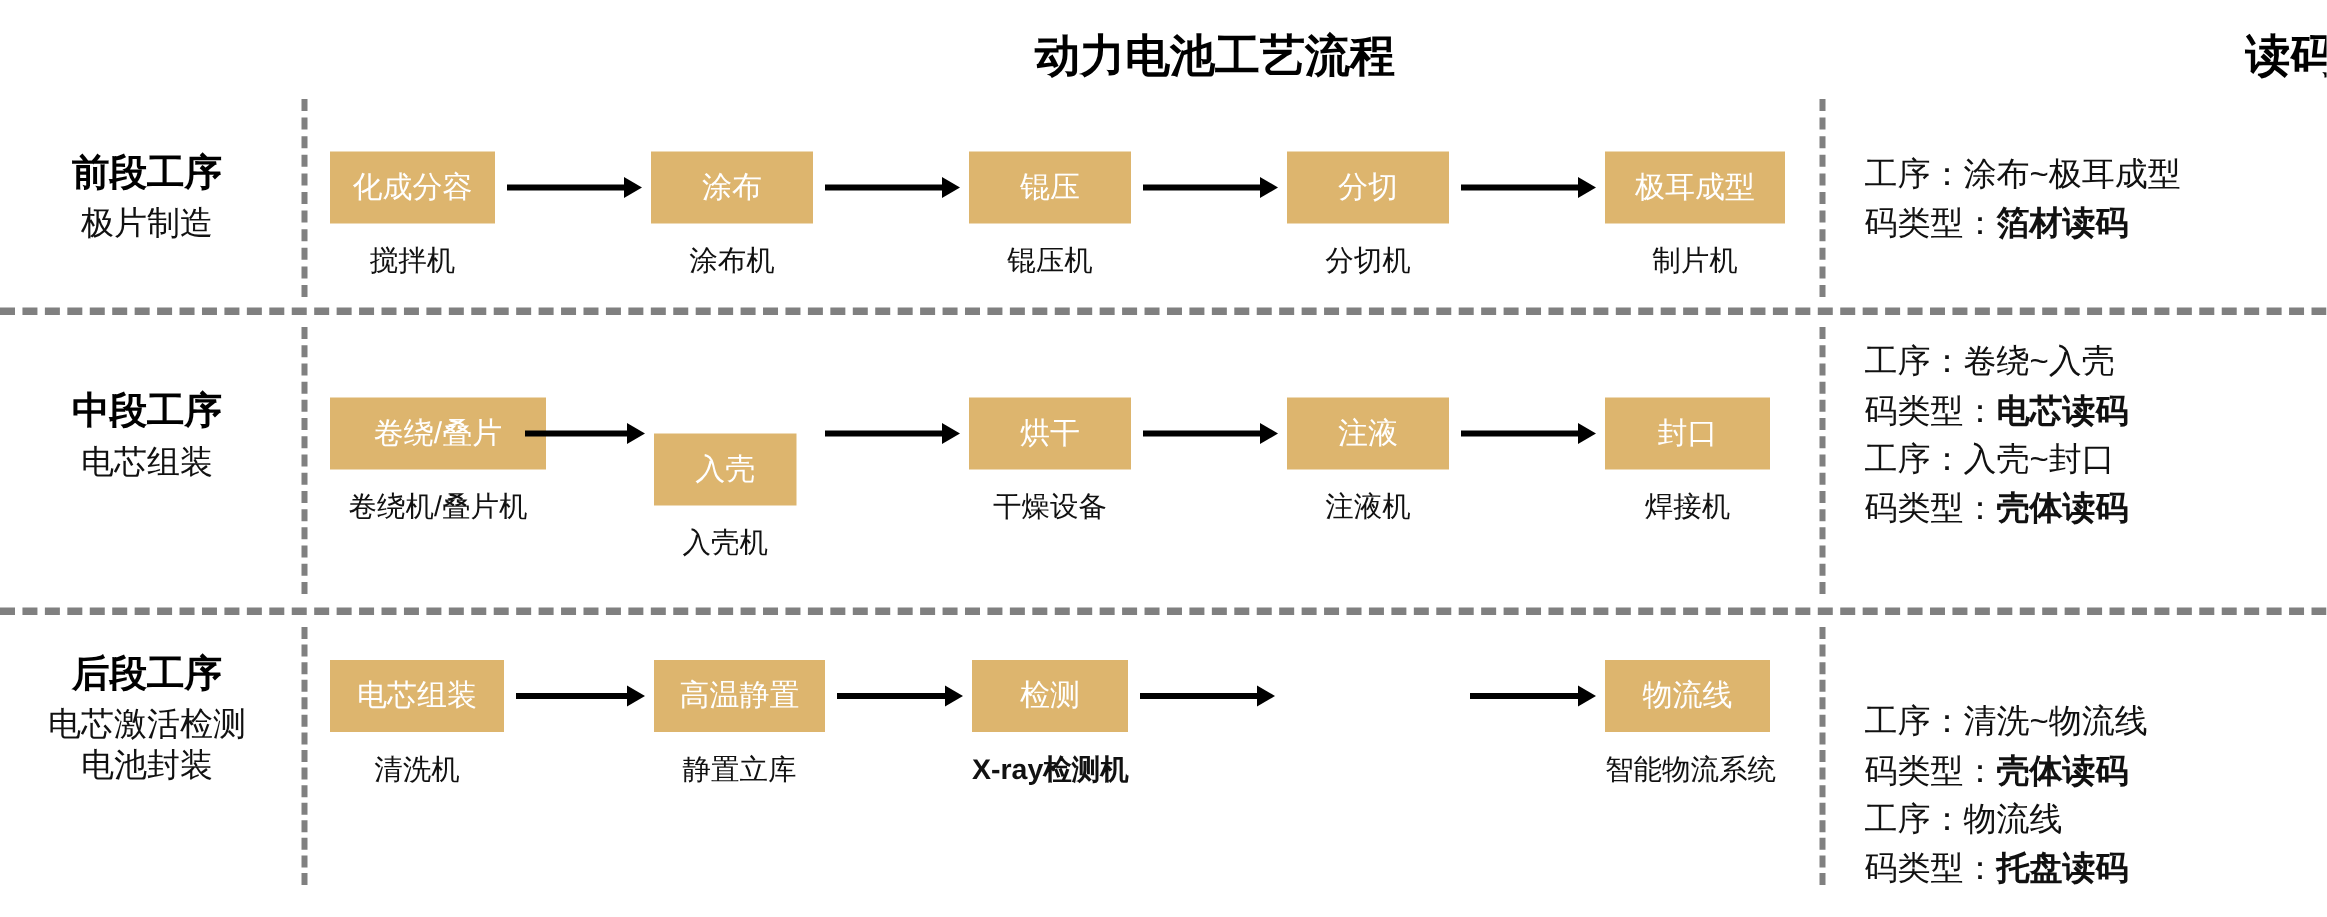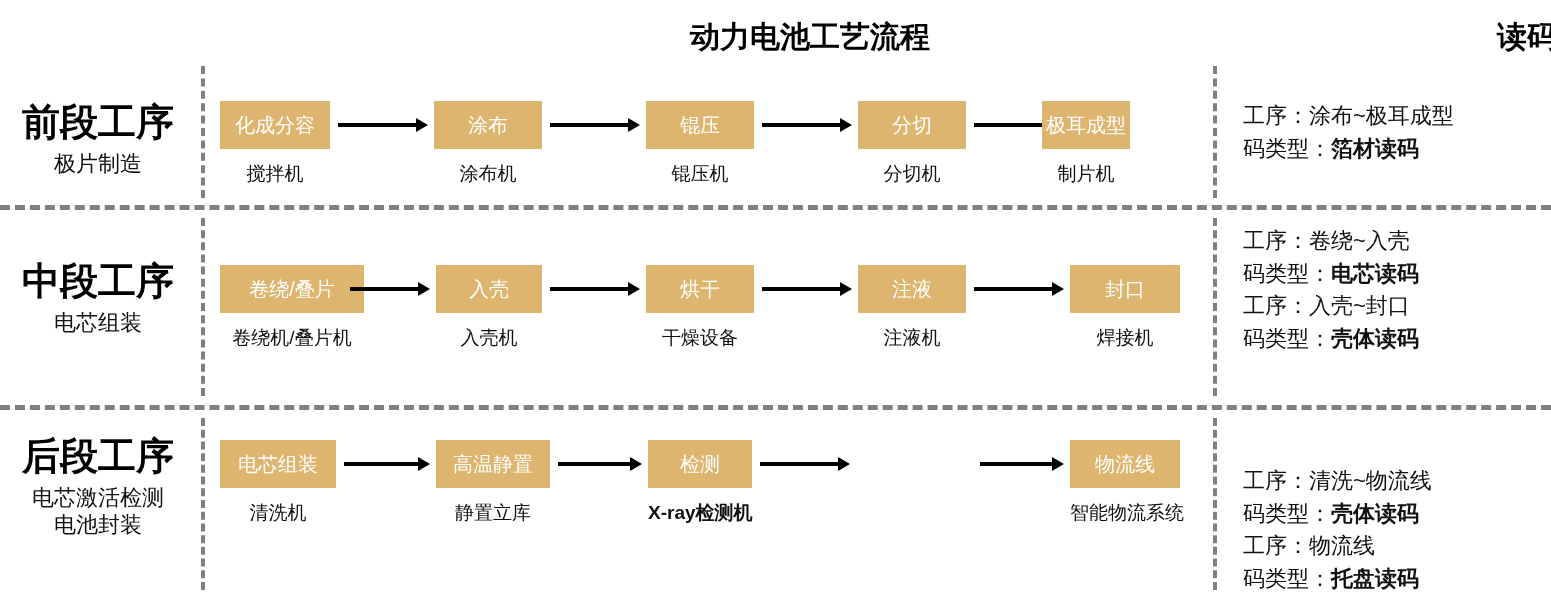--- a/index.html
+++ b/index.html
@@ -59,21 +59,21 @@
   #h-divider-2 { top: 405px; }
 
   
   .stage-label {
     position: absolute;
     left: 0px;
     width: 196px;
     text-align: center;
   }
   .stage-name {
-    font-size: 38px;
+    font-size: 25px;
     font-weight: bold;
     color: #000000;
     line-height: 1.15;
     white-space: nowrap;
   }
   .stage-sub {
     font-size: 22px;
     font-weight: normal;
     color: #111111;
     line-height: 1.22;
@@ -214,21 +214,21 @@
       <div class="node-box">
         <span>分切</span>
       </div>
       <div class="node-caption">分切机</div>
     </div>
     <div class="arrow" style="left:766px; width:90px;">
       <div class="shaft"></div>
         <div class="head"></div>
     </div>
 
-    <div class="node" style="left:834px; width:88px;">
+    <div class="node" style="left:862px; width:120px;">
       <div class="node-box">
         <span>极耳成型</span>
       </div>
       <div class="node-caption">制片机</div>
     </div>
   </div>
 
   <div class="req-block" style="top:100px;">
     <div class="req-line">
       <span>工序：</span><span>涂布~极耳成型</span>
@@ -248,21 +248,21 @@
       <div class="node-box">
         <span>卷绕/叠片</span>
       </div>
       <div class="node-caption">卷绕机/叠片机</div>
     </div>
     <div class="arrow" style="left:142px; width:80px;">
       <div class="shaft"></div>
         <div class="head"></div>
     </div>
 
-    <div class="node" style="left:228px; width:106px;">
+    <div class="node" style="left:228px; width:95px;margin-top:24px;">
       <div class="node-box">
         <span>入壳</span>
       </div>
       <div class="node-caption">入壳机</div>
     </div>
     <div class="arrow" style="left:342px; width:90px;">
       <div class="shaft"></div>
         <div class="head"></div>
     </div>
 

